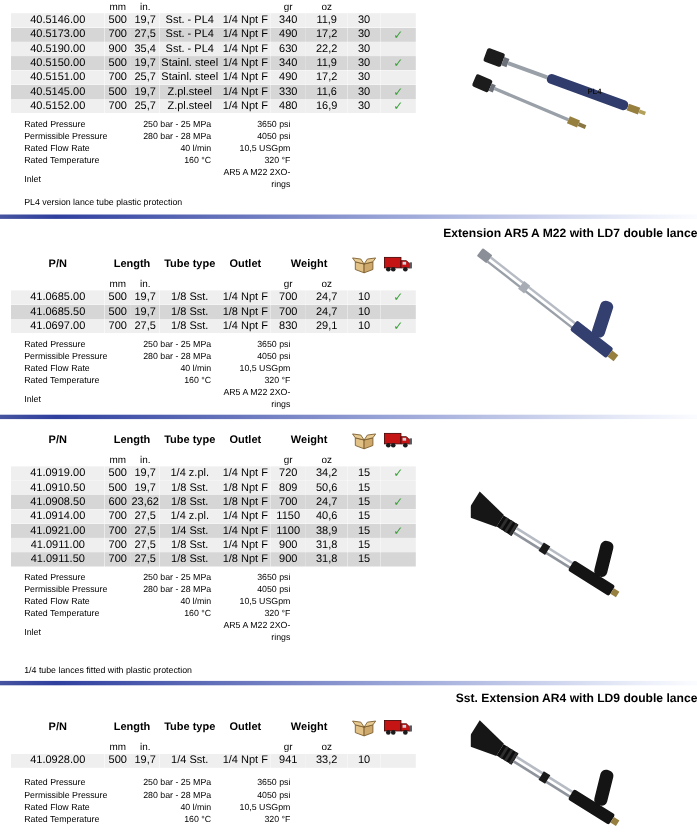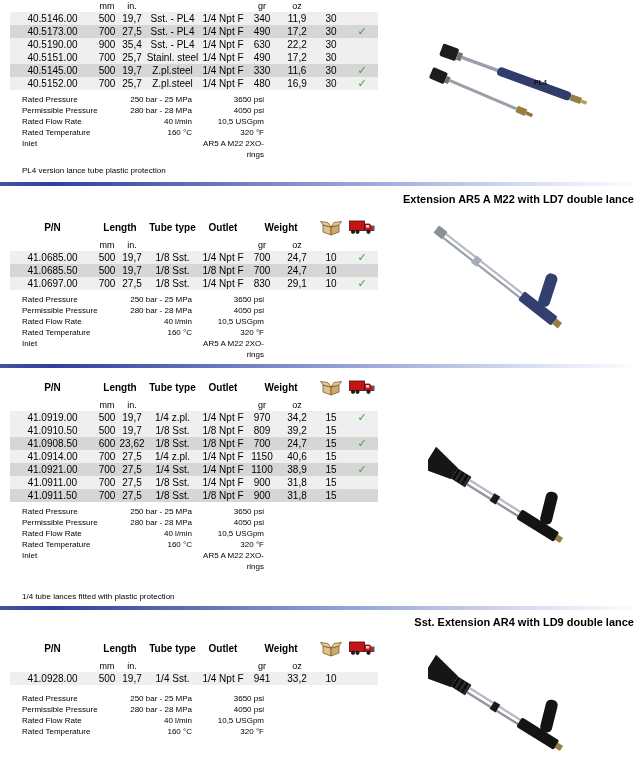--- a/index.html
+++ b/index.html
@@ -10,21 +10,21 @@
     font-family:"Liberation Sans","DejaVu Sans",sans-serif;
   }
   table.pt { border-collapse:collapse; table-layout:fixed; margin-left:10px; font-size:10px; }
   .pt th, .pt td { padding:0; font-weight:normal; text-align:center; height:13px; white-space:nowrap; overflow:hidden; }
   .pt thead tr.hdr th { font-weight:bold; height:24px; vertical-align:middle; font-size:10px; }
   .pt thead tr.units th { height:12px; font-size:9px; }
   tr.rl { background:#efefef; }
   tr.rd { background:#d6d6d6; }
   td.chk { color:#3aa23a; font-weight:bold; font-size:11px; }
   .specs { margin:4px 0 0 22px; font-size:8px; line-height:11px; }
-  .spec-row { display:flex; }
+  .spec-row { display:flex;align-items:center; }
   .spec-label { width:95px; }
   .spec-metric { width:75px; text-align:right; }
   .spec-imperial { width:72px; text-align:right; }
   .note { margin:6px 0 0 22px; font-size:8px; height:10px; }
   .divider { height:4px; width:634px;
     background:linear-gradient(to right,#46539f,#2f3f9e 8%,#97a2d6 55%,#e7ebf8 90%,#fbfcff); }
   .heading { margin:7px 0 0 11px; font-size:11px; font-weight:bold; height:13px;text-align:right; }
   .mt4{margin-top:4px}.mt5{margin-top:20px}.mt6{margin-top:6px}.mt7{margin-top:7px}
   .mt8{margin-top:8px}.mt9{margin-top:9px}
   .prod { position:absolute; }
@@ -86,20 +86,31 @@
         <tr class="rl">
           <td>40.5190.00</td>
           <td>900</td>
           <td>35,4</td>
           <td>Sst. - PL4</td>
           <td>1/4 Npt F</td>
           <td>630</td>
           <td>22,2</td>
           <td>30</td>
           <td class="chk"></td>
+        </tr>
+        <tr class="rd">
+          <td>40.5150.00</td>
+          <td>500</td>
+          <td>19,7</td>
+          <td>Stainl. steel</td>
+          <td>1/4 Npt F</td>
+          <td>340</td>
+          <td>11,9</td>
+          <td>30</td>
+          <td class="chk">✓</td>
         </tr>
         <tr class="rl">
           <td>40.5151.00</td>
           <td>700</td>
           <td>25,7</td>
           <td>Stainl. steel</td>
           <td>1/4 Npt F</td>
           <td>490</td>
           <td>17,2</td>
           <td>30</td>
@@ -329,33 +340,33 @@
           <th></th>
       </tr>
     </thead>
     <tbody>
         <tr class="rl">
           <td>41.0919.00</td>
           <td>500</td>
           <td>19,7</td>
           <td>1/4 z.pl.</td>
           <td>1/4 Npt F</td>
-          <td>970</td>
+          <td>720</td>
           <td>34,2</td>
           <td>15</td>
           <td class="chk">✓</td>
         </tr>
         <tr class="rl">
           <td>41.0910.50</td>
           <td>500</td>
           <td>19,7</td>
           <td>1/8 Sst.</td>
           <td>1/8 Npt F</td>
           <td>809</td>
-          <td>39,2</td>
+          <td>50,6</td>
           <td>15</td>
           <td class="chk"></td>
         </tr>
         <tr class="rd">
           <td>41.0908.50</td>
           <td>600</td>
           <td>23,62</td>
           <td>1/8 Sst.</td>
           <td>1/8 Npt F</td>
           <td>700</td>

